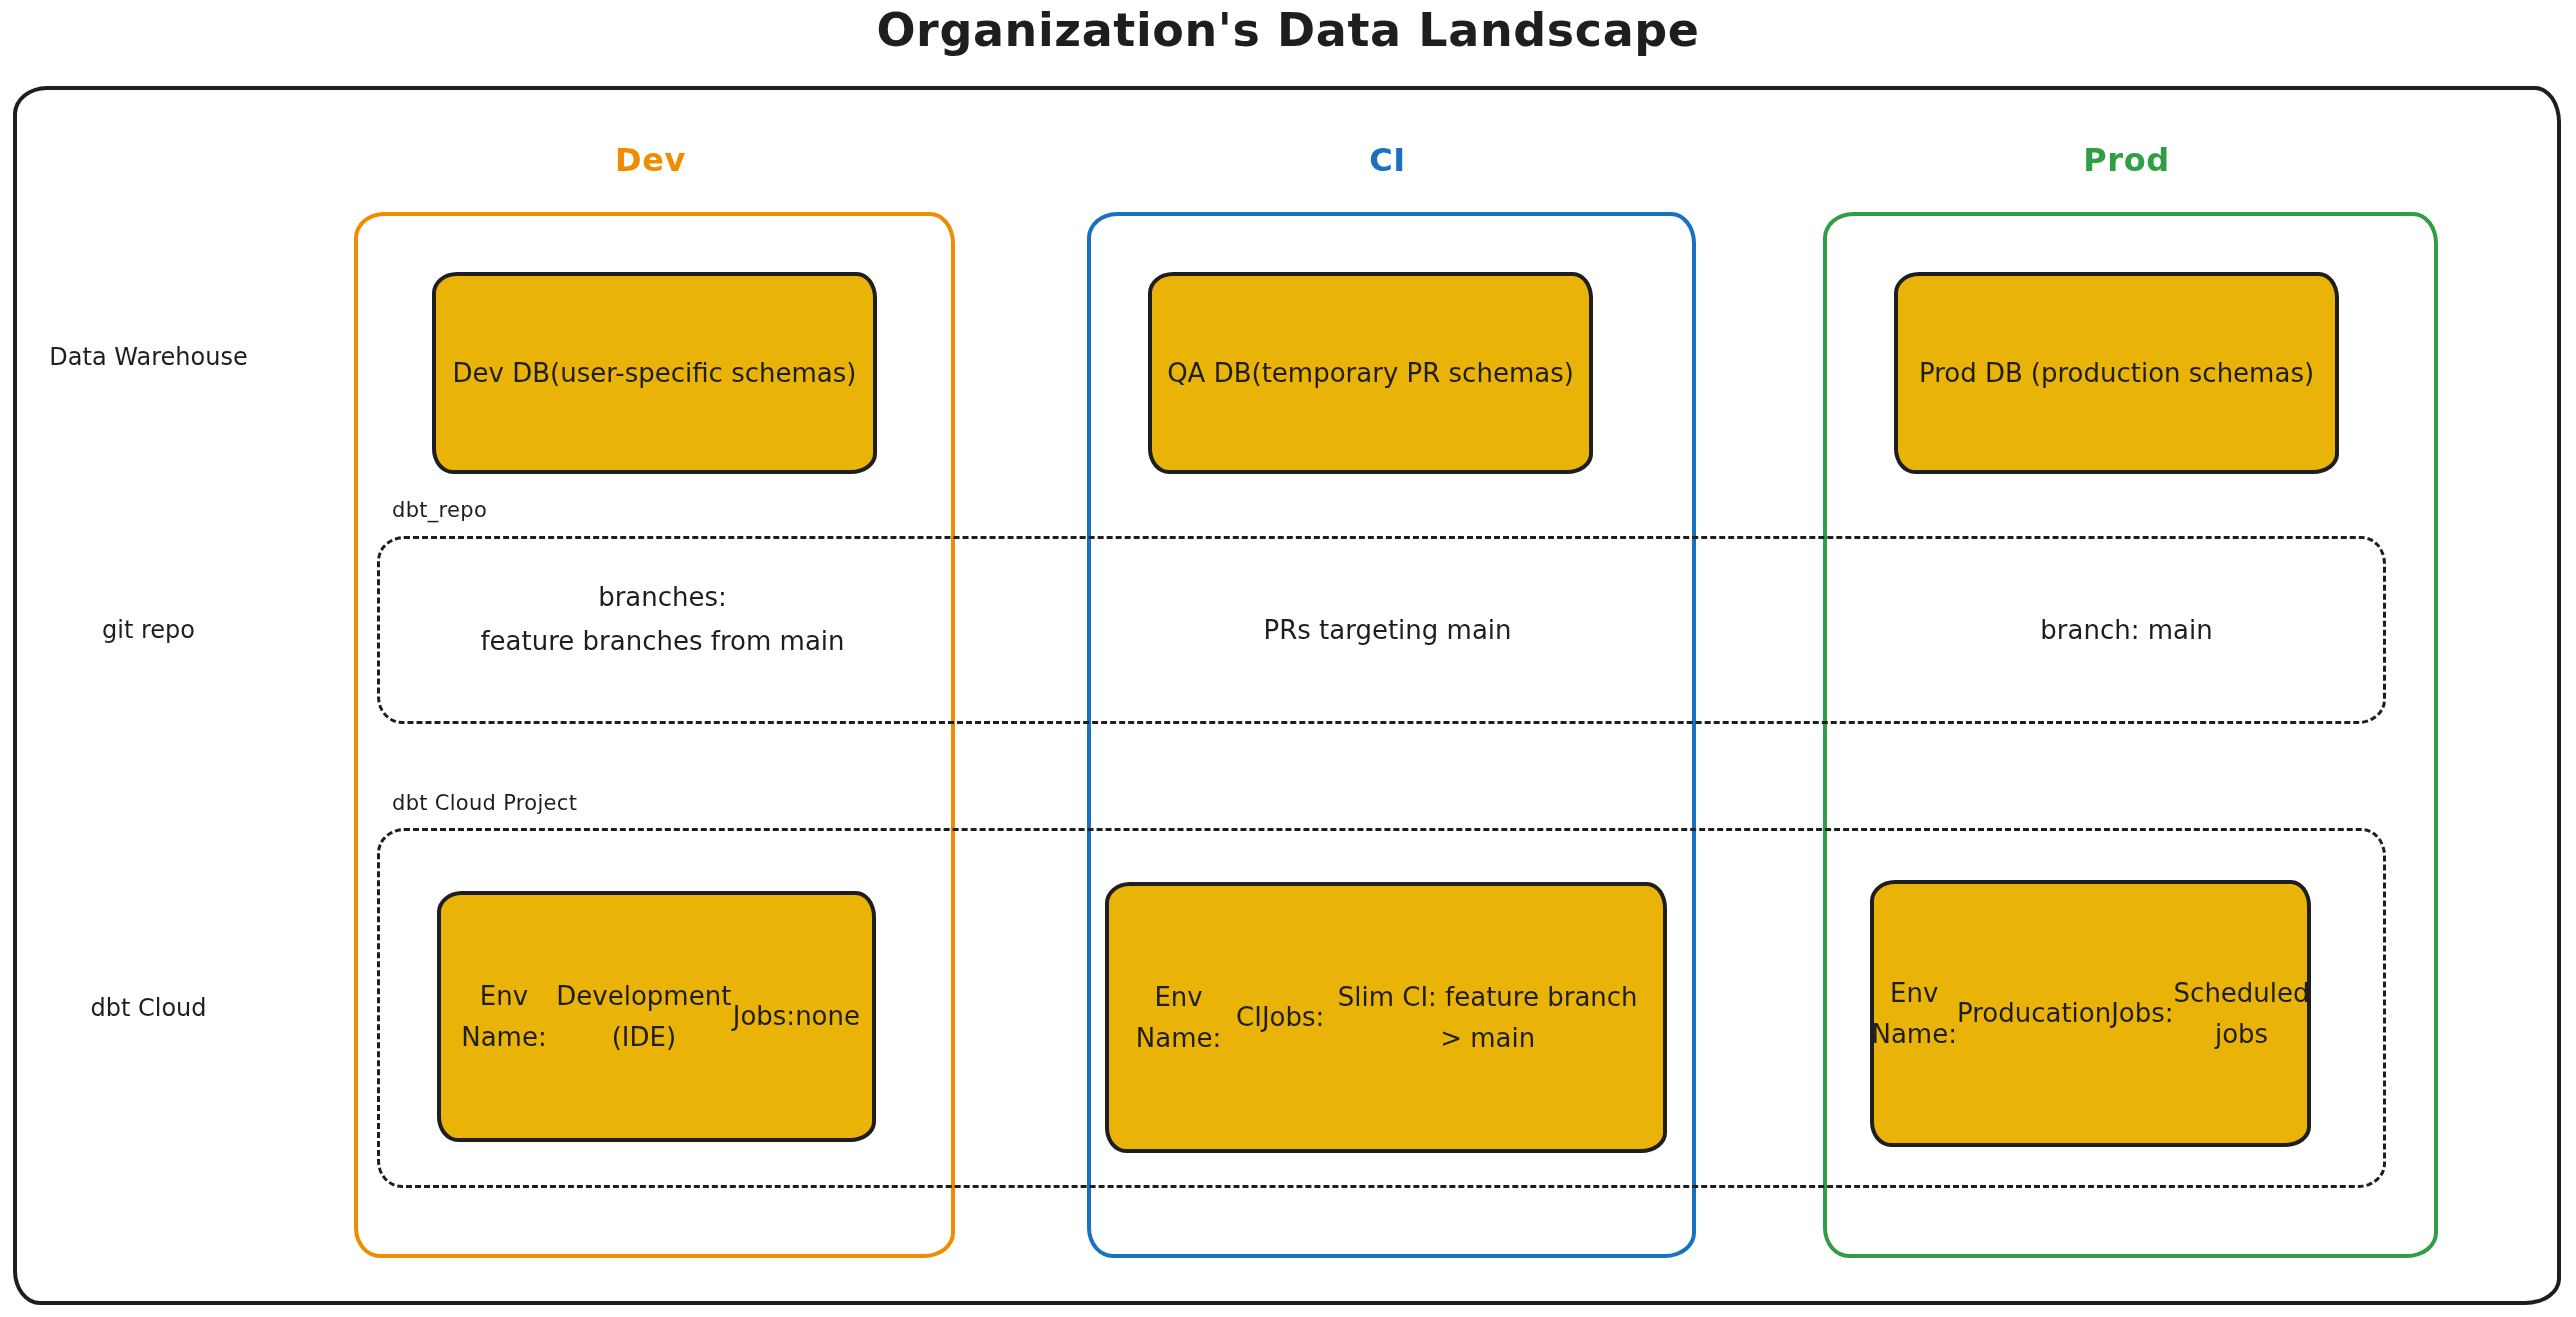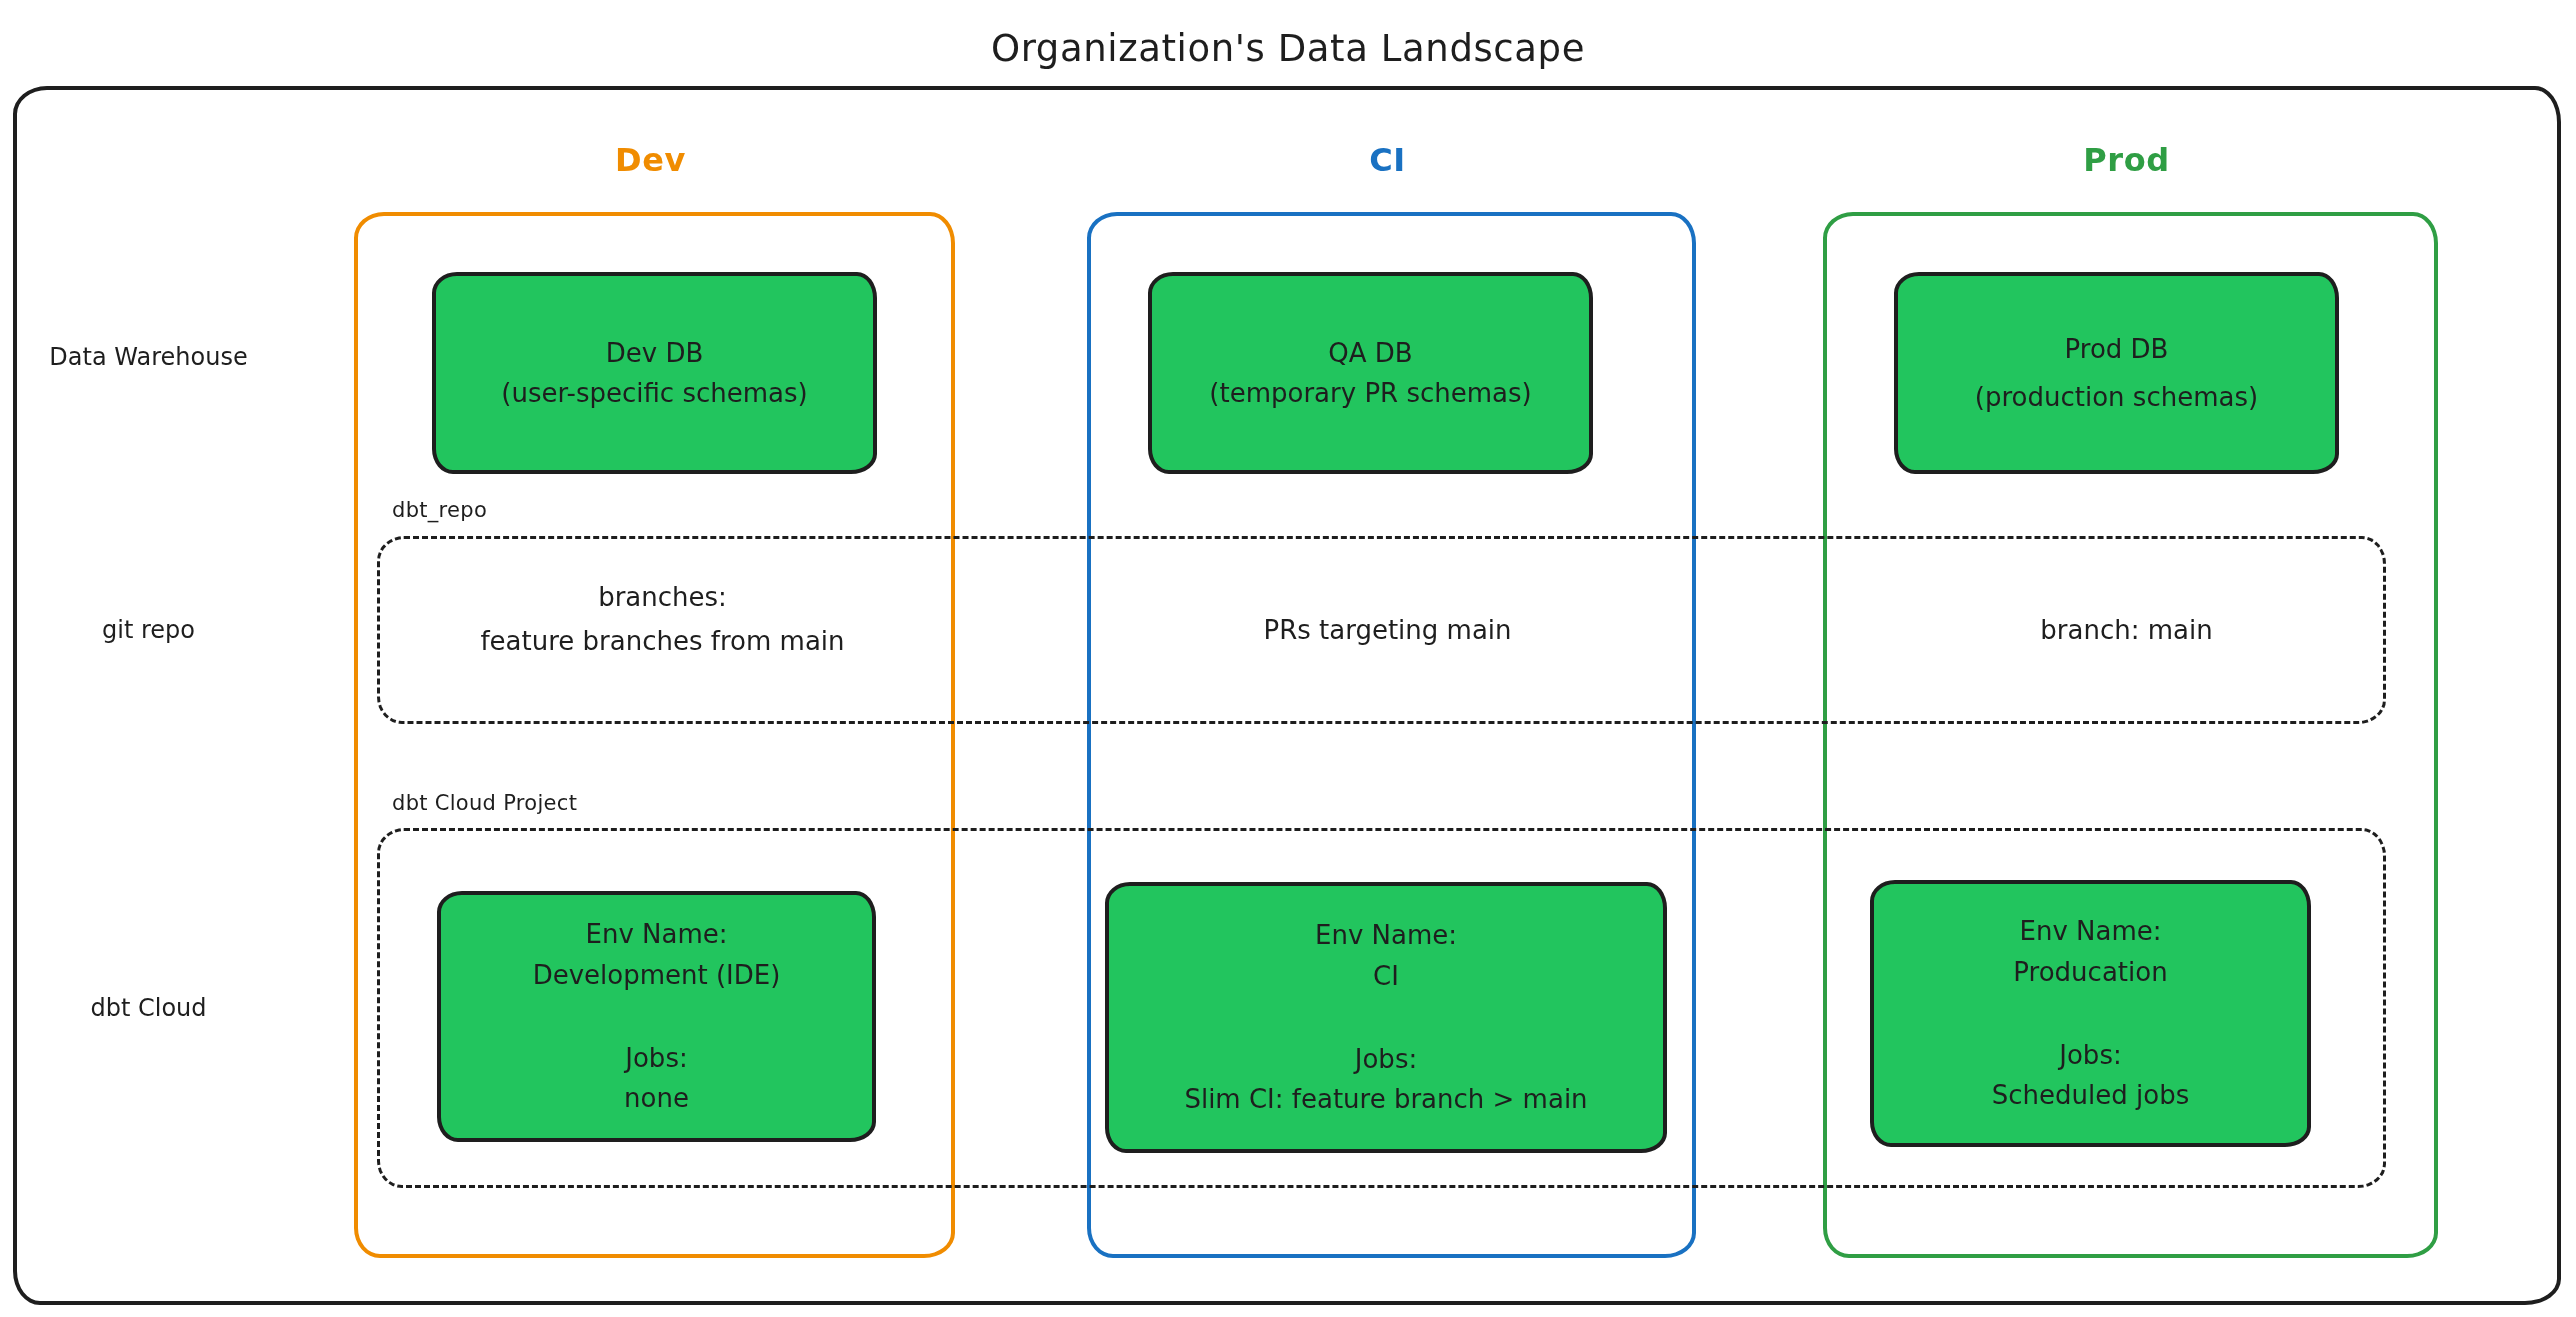--- a/index.html
+++ b/index.html
@@ -4,22 +4,22 @@
 <style>
   html,body{margin:0;padding:0;background:#ffffff;}
   body{
     width:2576px;height:1317px;position:relative;overflow:hidden;
     font-family:"DejaVu Sans","Liberation Sans",sans-serif;
     color:#1e1e1e;
   }
   .stage{position:absolute;inset:0;}
 
   .title{
-    position:absolute;top:27px;left:0;width:100%;
-    text-align:center;font-size:37px;font-weight:400;letter-spacing:0.6px;
+    position:absolute;top:3px;left:0;width:100%;
+    text-align:center;font-size:46px;font-weight:700;letter-spacing:0.6px;
   }
 
   
   .outer-frame{
     position:absolute;left:13px;top:86px;width:2540px;height:1211px;
     border:4.1px solid #1e1e1e;
     border-radius:34px 26px 36px 27px / 28px 36px 26px 34px;
     background:transparent;
   }
 
@@ -44,24 +44,24 @@
     background:transparent;z-index:2;
   }
   .band-repo{top:536px;height:182px;}
   .band-cloud{top:828px;height:354px;}
   .band-label{
     position:absolute;font-size:21px;font-weight:500;z-index:3;
     letter-spacing:0.3px;
   }
 
   .node-box{
-    position:absolute;border:4.1px solid #1e1e1e;background:#22c55e;
+    position:absolute;border:4.1px solid #1e1e1e;background:#eab308;
     border-radius:25px 20px 26px 21px / 21px 26px 20px 25px;
-    display:flex;flex-direction:column;align-items:center;justify-content:center;
-    text-align:left;font-size:26px;line-height:1.55;z-index:3;
+    display:flex;flex-direction:row;align-items:center;justify-content:center;
+    text-align:center;font-size:26px;line-height:1.55;z-index:3;
     padding:6px 12px;box-sizing:border-box;
   }
   .db-box{top:272px;height:202px;}
   .db-dev{left:432px;width:445px;}
   .db-ci{left:1148px;width:445px;}
   .db-prod{left:1894px;width:445px;gap:8px;}
 
   .env-box .spacer{height:43px;}
   .env-dev{left:437px;top:891px;width:439px;height:251px;}
   .env-ci{left:1105px;top:882px;width:562px;height:271px;}

